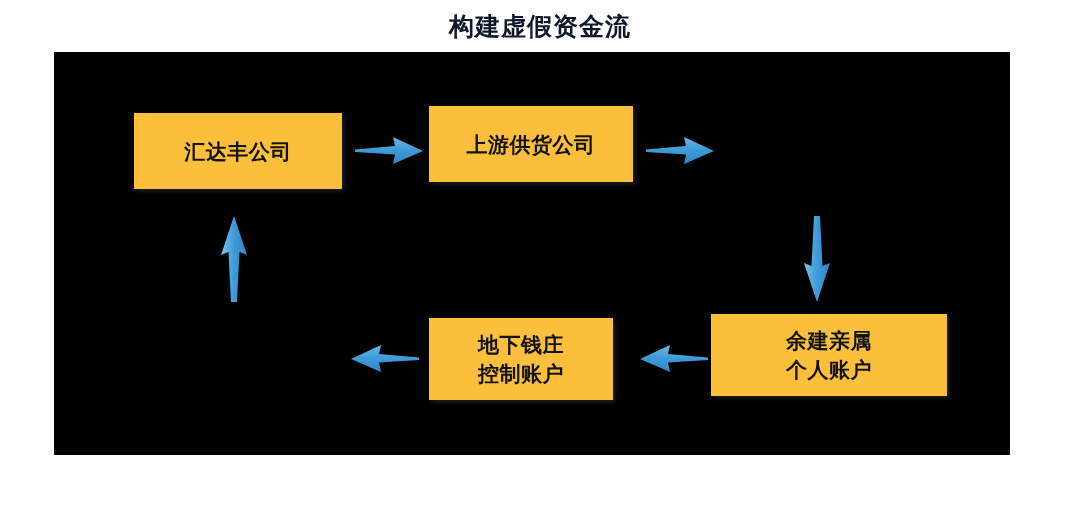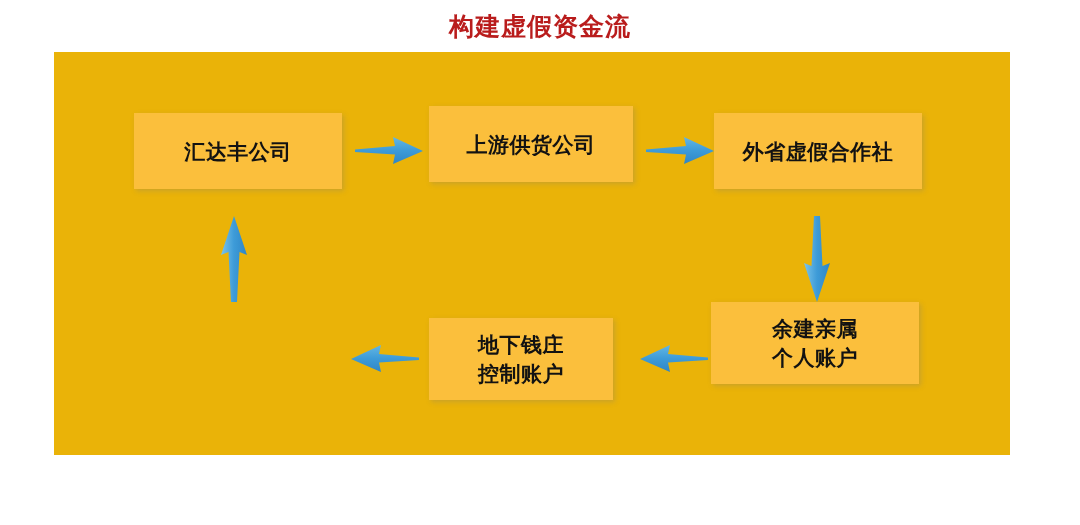--- a/index.html
+++ b/index.html
@@ -16,32 +16,32 @@
   }
 
   #page-title {
     position: absolute;
     left: 0;
     top: 10px;
     width: 1080px;
     text-align: center;
     font-size: 25px;
     font-weight: bold;
-    color: #b91c1c;
+    color: #0f172a;
     letter-spacing: 1px;
     line-height: 32px;
   }
 
   #flow-panel {
     position: absolute;
     left: 54px;
     top: 52px;
     width: 956px;
     height: 403px;
-    background: #eab308;
+    background: #000000;
   }
 
   .node-box {
     position: absolute;
     background: #fbbf3c;
     box-shadow: 2px 2px 5px rgba(120,120,130,0.28);
     display: flex;
     align-items: center;
     justify-content: center;
     box-sizing: border-box;
@@ -57,21 +57,21 @@
   }
 
   
   #node-huidafeng   { left: 80px;  top: 61px;  width: 208px; height: 76px; }
   #node-supplier    { left: 375px; top: 54px;  width: 204px; height: 76px; }
   #node-coop        { left: 660px; top: 61px;  width: 208px; height: 76px; }
 
   
   #node-import      { left: 76px;  top: 266px; width: 208px; height: 82px; }
   #node-underground { left: 375px; top: 266px; width: 184px; height: 82px; }
-  #node-relative    { left: 657px; top: 250px; width: 208px; height: 82px; }
+  #node-relative    { left: 657px; top: 262px; width: 236px; height: 82px; }
 
   .arrow {
     position: absolute;
   }
   .arrow svg { display: block; }
 </style>
 </head>
 <body>
 
 <div id="page-title">构建虚假资金流</div>
@@ -79,23 +79,20 @@
 <div id="flow-panel">
 
   <div class="node-box" id="node-huidafeng">
     <span class="node-label">汇达丰公司</span>
   </div>
 
   <div class="node-box" id="node-supplier">
     <span class="node-label">上游供货公司</span>
   </div>
 
-  <div class="node-box" id="node-coop">
-    <span class="node-label">外省虚假合作社</span>
-  </div>
 
 
   <div class="node-box" id="node-underground">
     <span class="node-label">地下钱庄
 控制账户</span>
   </div>
 
   <div class="node-box" id="node-relative">
     <span class="node-label">余建亲属
 个人账户</span>

